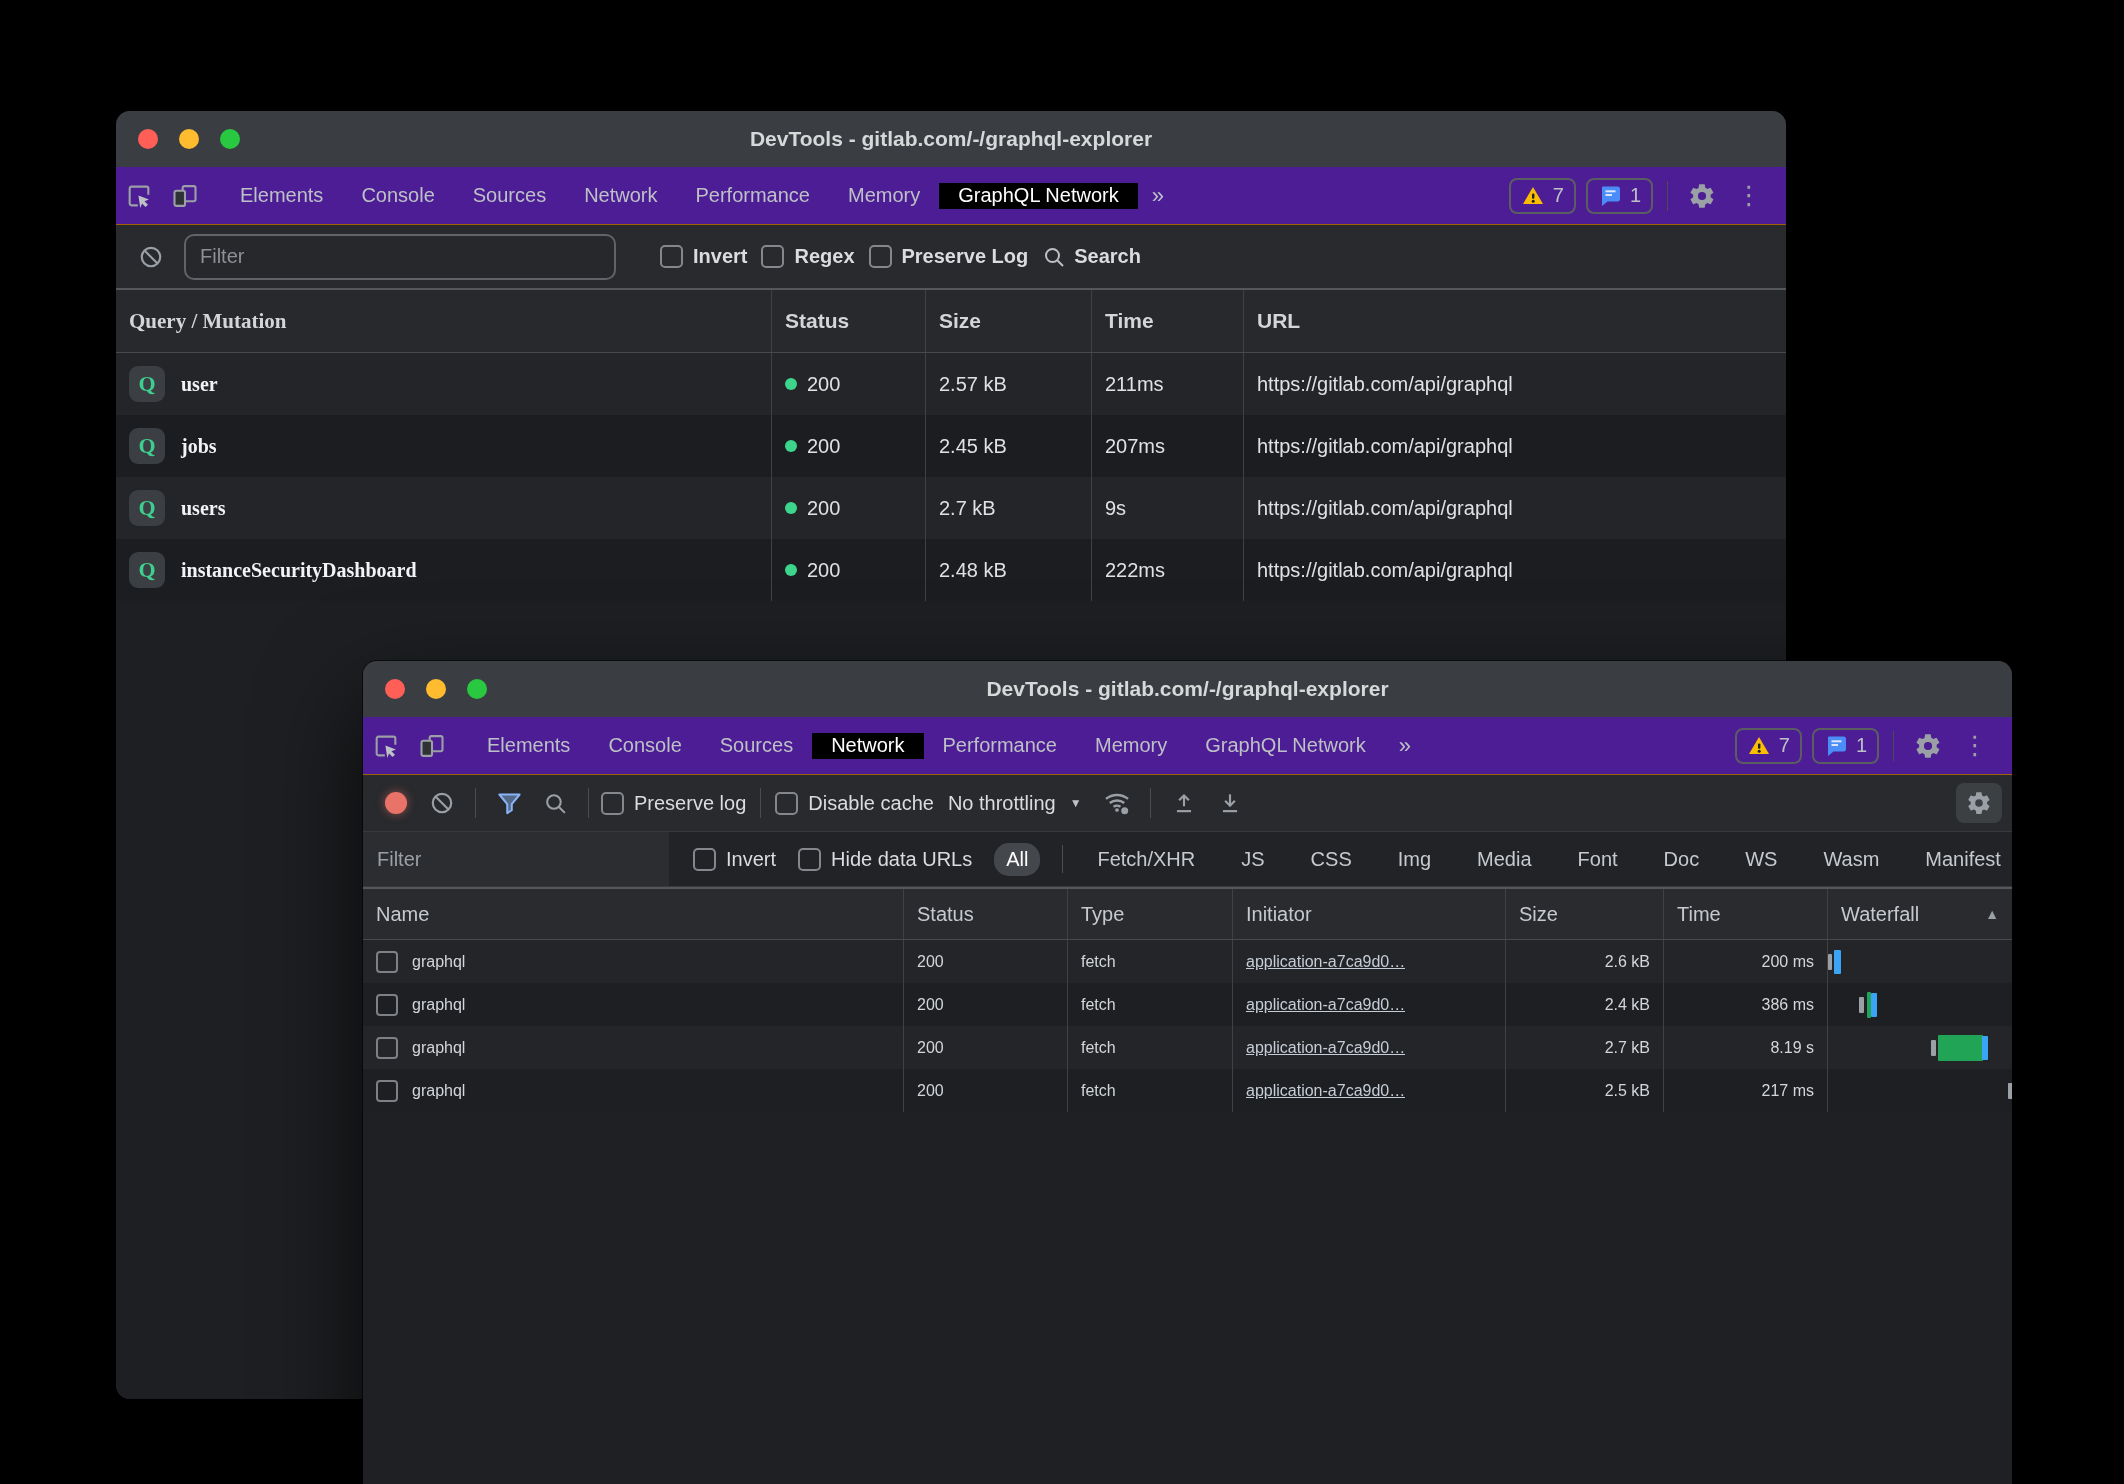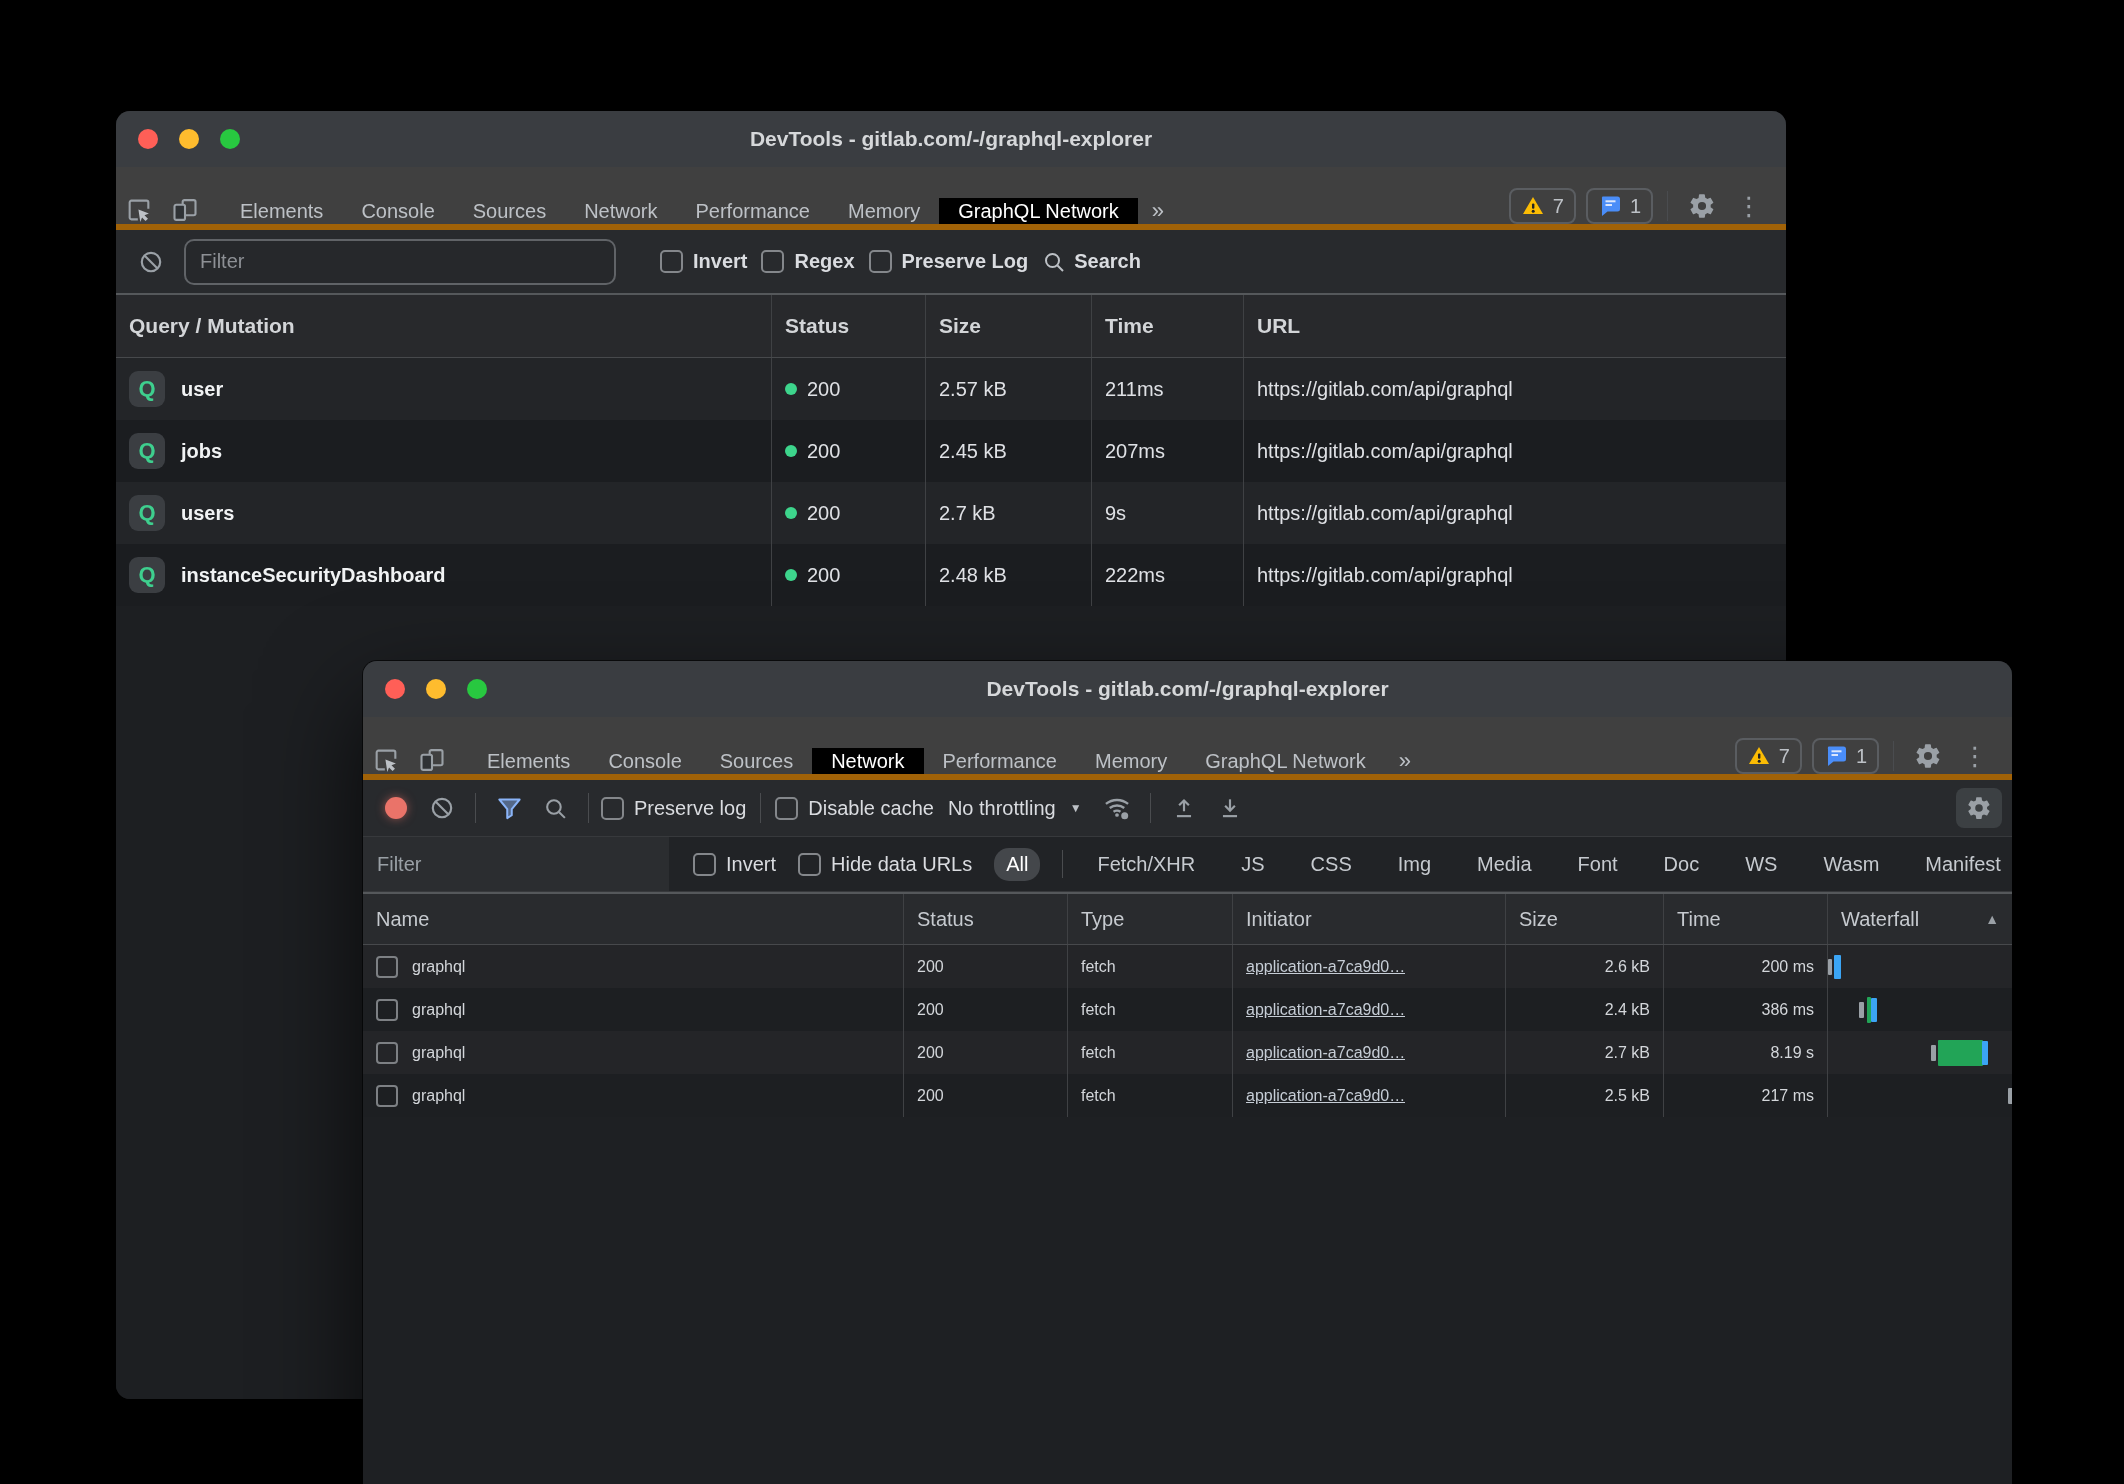--- a/index.html
+++ b/index.html
@@ -8,21 +8,21 @@
     box-shadow:0 40px 100px rgba(0,0,0,.75),0 0 0 1px rgba(0,0,0,.6);}
   #back-window{left:116px;top:111px;width:1670px;height:1288px;}
   #front-window{left:363px;top:661px;width:1649px;height:823px;border-bottom-left-radius:0;border-bottom-right-radius:0;}
 
   .titlebar{height:56px;background:#3a3d41;display:flex;align-items:center;justify-content:center;position:relative;}
   .traffic{position:absolute;left:22px;top:0;height:56px;display:flex;align-items:center;gap:21px;}
   .tl{width:20px;height:20px;border-radius:50%;}
   .tl.red{background:#ff5f57}.tl.yellow{background:#febc2e}.tl.green{background:#28c840}
   .wtitle{font-size:21px;font-weight:bold;color:#d6d8da;}
 
-  .tabbar{height:57px;background:#404040;display:flex;align-items:flex-end;border-bottom:6px solid #a16207;}
+  .tabbar{height:57px;background:#4c1d95;display:flex;align-items:center;border-bottom:1px solid #a16207;}
   .toolbtn{display:flex;align-items:center;justify-content:center;width:46px;flex:none;}
   .vdiv{width:1px;background:#4a4c4f;margin:12px 6px;flex:none;}
   .tabs{display:flex;align-items:stretch;}
   .tab{display:flex;align-items:center;padding:0 19px;font-size:20px;color:#bdc1c6;white-space:nowrap;}
   .tab.selected{background:#000;color:#fff;}
   .chev{display:flex;align-items:center;padding:0 14px;font-size:22px;color:#bdc1c6;}
   .tab-right{margin-left:auto;display:flex;align-items:center;gap:10px;padding-right:20px;}
   .badgebox{display:flex;align-items:center;gap:8px;border:2px solid #5a5d61;border-radius:8px;
     padding:4px 10px;font-size:20px;color:#bdc1c6;}
   .iconbtn{display:flex;align-items:center;justify-content:center;padding:0 6px;}
@@ -41,21 +41,21 @@
   
   .cell{display:flex;align-items:center;padding:0 13px;overflow:hidden;white-space:nowrap;box-sizing:border-box;}
   .cell.sep{border-left:1px solid #3f4144;}
 
   
   .bhead{height:62px;background:#28292c;display:flex;border-bottom:1px solid #47494c;
     font-size:21px;font-weight:bold;color:#d3d5d8;}
   .brow{height:62px;display:flex;font-size:20px;color:#dfe1e5;}
   .brow.alt0{background:#232528;}
   .brow.alt1{background:#1b1d20;}
-  .bc1{width:655px;}.bc2{width:154px;}.bc3{width:166px;}.bc4{width:152px;}.bc5{width:543px;}
+  .bc1{width:655px;font-family:Liberation Serif, serif;}.bc2{width:154px;}.bc3{width:166px;}.bc4{width:152px;}.bc5{width:543px;}
   .qbadge{width:36px;height:36px;border-radius:9px;background:#3b3e42;color:#3ecf8e;font-weight:bold;
     font-size:22px;display:flex;align-items:center;justify-content:center;margin-right:16px;flex:none;}
   .bname{font-weight:bold;color:#f1f3f4;}
   .dot{width:12px;height:12px;border-radius:50%;background:#3dd58c;margin-right:10px;flex:none;}
   .bempty{background:#1d1f22;flex:1;}
 
   
   .nettoolbar{height:56px;background:#282a2d;display:flex;align-items:center;padding:0 12px;gap:4px;
     border-bottom:1px solid #37393c;position:relative;}
   .record{width:22px;height:22px;border-radius:50%;background:#ea7369;box-shadow:0 0 10px rgba(234,115,105,.55);margin:0 10px;}

